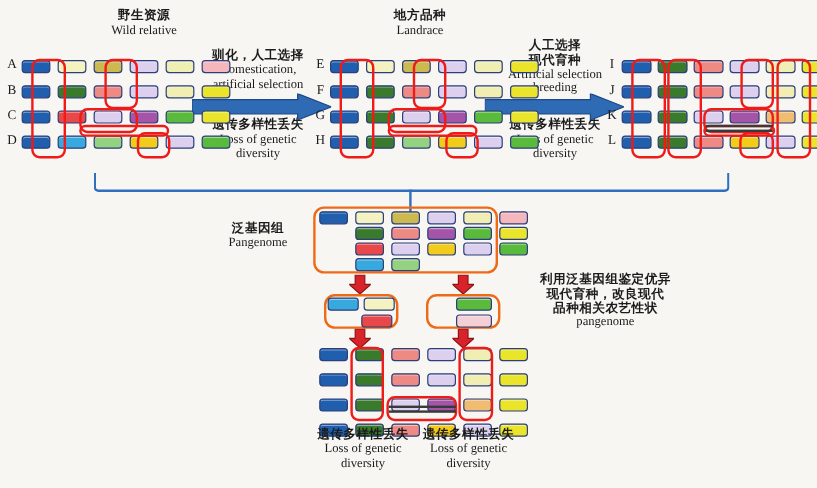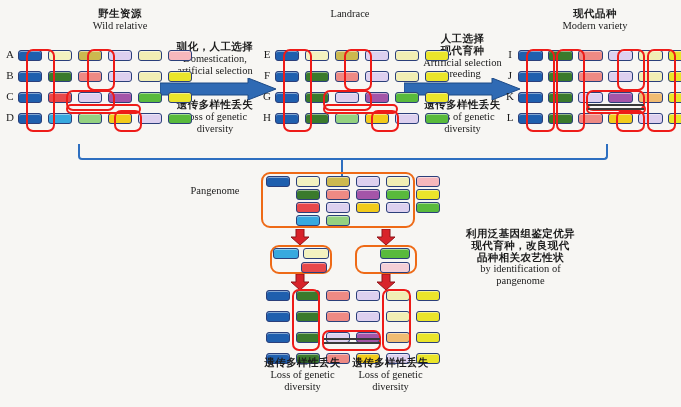--- a/index.html
+++ b/index.html
@@ -49,25 +49,22 @@
 </head>
 <body>
 
 <div id="stage">
 
   <div class="lbl" style="left:60px;top:8px;width:120px;">
     <div class="cn">野生资源</div>
     <div class="en">Wild relative</div>
   </div>
   <div class="lbl" style="left:290px;top:8px;width:120px;">
+    <div class="cn">地方品种</div>
     <div class="en">Landrace</div>
-  </div>
-  <div class="lbl" style="left:530px;top:8px;width:130px;">
-    <div class="cn">现代品种</div>
-    <div class="en">Modern variety</div>
   </div>
 
   <div class="lbl" style="left:155px;top:41px;width:120px;">
     <div class="cn">驯化，人工选择</div>
     <div class="en">Domestication,</div>
     <div class="en">artificial selection</div>
   </div>
   <div class="lbl" style="left:155px;top:99px;width:120px;">
     <div class="cn">遗传多样性丢失</div>
     <div class="en">Loss of genetic</div>
@@ -231,20 +228,21 @@
   <div class="redbox" style="left:586px;top:90px;width:59px;height:21px;"></div>
   <div class="redbox" style="left:586px;top:104px;width:60px;height:10px;"></div>
   <div class="redbox" style="left:616px;top:110px;width:29px;height:22px;"></div>
   <div class="strike" style="left:588px;top:104px;width:56px;height:2px;"></div>
   <div class="strike" style="left:588px;top:108px;width:56px;height:2px;"></div>
 
   <div class="bracket" style="left:78px;top:144px;width:530px;height:16px;"></div>
   <div class="bstem" style="left:341px;top:158px;width:2px;height:20px;"></div>
 
   <div class="lbl" style="left:160px;top:185px;width:110px;">
+    <div class="cn">泛基因组</div>
     <div class="en">Pangenome</div>
   </div>
 
   <div class="orbox" style="left:261px;top:172px;width:154px;height:56px;"></div>
   <div class="panel" id="panel-pangenome" style="left:266px;top:176px;">
       <div class="hrow" style="top: 0px; left: 0px;">
         <div class="blk" style="width: 24px; margin-right: 6px; background: rgb(31, 95, 174);"></div>
         <div class="blk" style="width: 24px; margin-right: 6px; background: rgb(243, 242, 192);"></div>
         <div class="blk" style="width: 24px; margin-right: 6px; background: rgb(204, 185, 79);"></div>
         <div class="blk" style="width: 24px; margin-right: 6px; background: rgb(221, 208, 239);"></div>
@@ -358,21 +356,20 @@
     <div class="cn">遗传多样性丢失</div>
     <div class="en">Loss of genetic</div>
     <div class="en">diversity</div>
   </div>
   <div class="lbl" style="left:333px;top:357px;width:115px;">
     <div class="cn">遗传多样性丢失</div>
     <div class="en">Loss of genetic</div>
     <div class="en">diversity</div>
   </div>
 
-  <div class="lbl" style="left:428px;top:228px;width:185px;">
+  <div class="lbl" style="left:412px;top:228px;width:185px;">
     <div class="cn" style="font-size:10.5px;">利用泛基因组鉴定优异</div>
     <div class="cn" style="font-size:10.5px;">现代育种，改良现代</div>
     <div class="cn" style="font-size:10.5px;">品种相关农艺性状</div>
-    <div class="en">by identification of</div>
     <div class="en">pangenome</div>
   </div>
 
 </div>
 
 </body></html>

